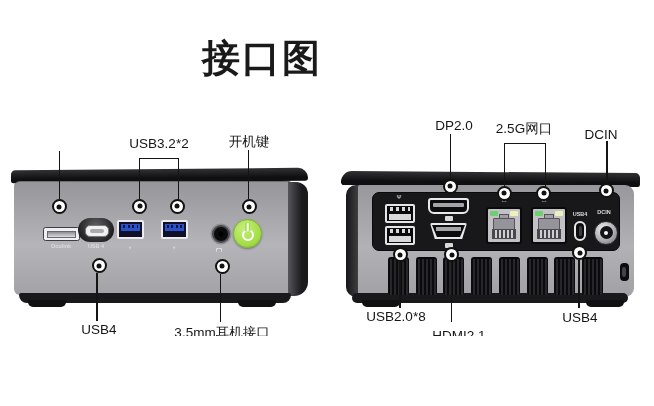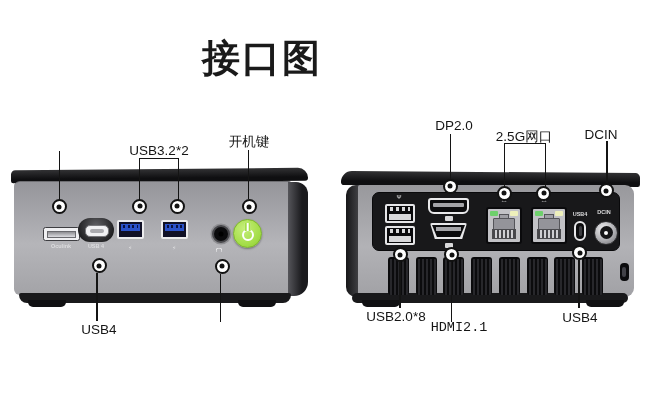--- a/index.html
+++ b/index.html
@@ -163,23 +163,24 @@
     <div class="vline" style="left:96px; top:273px; height:48px;"></div>
     <div class="vline" style="left:219.5px; top:274px; height:48px;"></div>
 
     <div class="cmark" style="left:51.5px; top:199px;"></div>
     <div class="cmark" style="left:132px; top:198.5px;"></div>
     <div class="cmark" style="left:169.5px; top:198.5px;"></div>
     <div class="cmark" style="left:241.5px; top:199px;"></div>
     <div class="cmark" style="left:91.5px; top:258px;"></div>
     <div class="cmark" style="left:214.5px; top:258.5px;"></div>
 
-    <div class="clabel" style="left:159px; top:143px;">USB3.2*2</div>
+    <div class="clabel" style="left:159px; top:136px;">USB3.2*2</div>
     <div class="clabel" style="left:249px; top:133px;">开机键</div>
     <div class="clabel" style="left:99px; top:322px;">USB4</div>
+    <div class="clabel" style="left:222px; top:324px;">3.5mm耳机接口</div>
   </div>
 
   <div class="group">
 
     <div class="lid" style="left:341px; top:172px; width:299px; height:14px; border-radius:14px 6px 3px 4px; transform:rotate(0.4deg);"></div>
     <div class="sideL" style="left:346px; top:185px; width:16px; height:112px;"></div>
     <div class="faceR" style="left:358px; top:185px; width:276px; height:112px;"></div>
     <div class="base" style="left:352px; top:293px; width:276px; height:10px; border-radius:8px;"></div>
     <div class="foot" style="left:362px; top:300px; width:38px;"></div>
     <div class="foot" style="left:586px; top:300px; width:38px;"></div>
@@ -253,20 +254,20 @@
 
     <div class="cmark" style="left:442.5px; top:178.5px;"></div>
     <div class="cmark" style="left:496.5px; top:185.5px;"></div>
     <div class="cmark" style="left:536px; top:185.5px;"></div>
     <div class="cmark" style="left:598.5px; top:183px;"></div>
     <div class="cmark" style="left:392.5px; top:247px;"></div>
     <div class="cmark" style="left:444px; top:247px;"></div>
     <div class="cmark" style="left:572px; top:245px;"></div>
 
     <div class="clabel" style="left:454px; top:118px;">DP2.0</div>
-    <div class="clabel" style="left:524px; top:128px;">2.5G网口</div>
+    <div class="clabel" style="left:524px; top:120px;">2.5G网口</div>
     <div class="clabel" style="left:601px; top:127px;">DCIN</div>
     <div class="clabel" style="left:396px; top:309px;">USB2.0*8</div>
-    <div class="clabel" style="left:459px; top:320px;font-family:Liberation Mono, monospace;">HDMI2.1</div>
+    <div class="clabel" style="left:459px; top:328px;">HDMI2.1</div>
     <div class="clabel" style="left:580px; top:310px;">USB4</div>
   </div>
 
 </div>
 
 </body></html>

